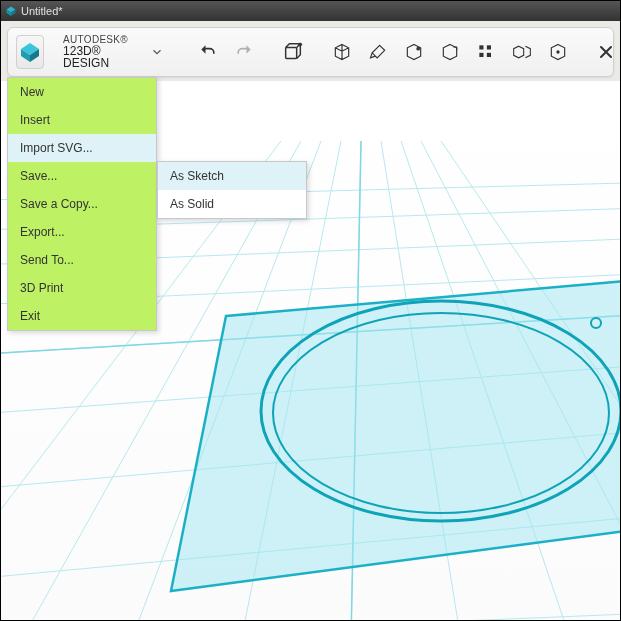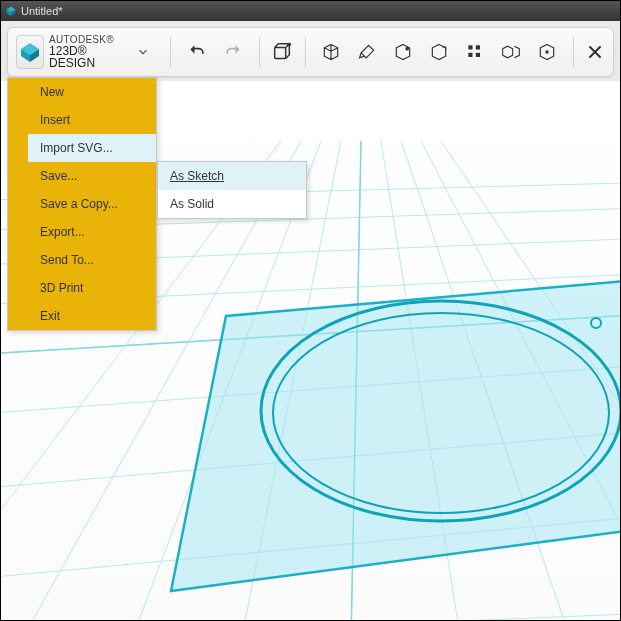--- a/index.html
+++ b/index.html
@@ -2,38 +2,38 @@
 <html><head>
 <meta charset="utf-8">
 <style>
   * { box-sizing: border-box; margin: 0; padding: 0; font-family: "Segoe UI", Arial, sans-serif; }
   body { width: 621px; height: 621px; overflow: hidden; background: #fff; }
   .window { width: 621px; height: 621px; border: 1px solid #000; background: #fff; display: flex; flex-direction: column; }
   .titlebar { height: 20px; background: linear-gradient(#555, #333); color: #e0e0e0; display: flex; align-items: center; font-size: 11px; padding-left: 4px; gap: 4px; }
   .titlebar-icon { width: 12px; height: 12px; display: inline-flex; }
   .app-body { flex: 1; position: relative; background: #eceae6; overflow: hidden; }
   .toolbar { position: absolute; top: 6px; left: 6px; right: 6px; height: 50px; background: linear-gradient(#fafafa,#f0f0f0); border: 1px solid #d0d0d0; border-radius: 6px; display: flex; align-items: center; padding: 0 8px; gap: 6px; box-shadow: 0 1px 2px rgba(0,0,0,.08); }
-  .brand { display: flex; align-items: center; gap: 5px; padding-right: 10px; }
+  .brand { display: flex; align-items: center; gap: 19px; padding-right: 10px; }
   .brand-logo { width: 34px; height: 34px; background: linear-gradient(#f7f7f7,#e8e8e8); border:1px solid #d0d0d0; border-radius:4px; display:flex; align-items:center; justify-content:center; }
   .brand-text { display:flex; flex-direction:column; line-height:1; }
   .brand-text .top { font-size:10px; color:#444; letter-spacing:.3px; }
   .brand-text .bot { font-size:12px; color:#222; font-weight:300; }
   .brand-text .bot b { font-weight:400; }
   .tb-chevron { width:22px; height:22px; display:flex; align-items:center; justify-content:center; color:#555; }
   .tb-group { display:flex; align-items:center; gap:8px; }
   .tb-sep { width:1px; height:30px; background:#d0d0d0; margin:0 6px; }
   .tb-btn { width:28px; height:28px; display:flex; align-items:center; justify-content:center; color:#3a3a3a; cursor:pointer; border-radius:3px; }
   .tb-btn.big { width:32px; height:32px; }
   .tb-spacer-sm { width:16px; }
   .viewport { position:absolute; top:60px; left:0; right:0; bottom:0; background:#fff; overflow:hidden; }
-  .menu { position:absolute; top:56px; left:6px; width:150px; background:#eab308; border:1px solid #c8c8c8; box-shadow:2px 2px 5px rgba(0,0,0,.15);padding-left:20px; }
+  .menu { position:absolute; top:56px; left:6px; width:150px; background:#bef264; border:1px solid #c8c8c8; box-shadow:2px 2px 5px rgba(0,0,0,.15); }
   .menu-item { height:28px; display:flex; align-items:center; padding:0 12px; font-size:12px; color:#333; cursor:pointer; }
   .menu-item.hover { background:#dff2f7; }
   .submenu { position:absolute; top:140px; left:156px; width:150px; background:#fff; border:1px solid #c8c8c8; box-shadow:2px 2px 5px rgba(0,0,0,.15); }
-  .submenu .menu-item:first-child { background:#dff2f7;text-decoration:underline; }
+  .submenu .menu-item:first-child { background:#dff2f7; }
   svg { display:block; }
 </style>
 </head>
 <body>
 
 <div class="window">
   <div class="titlebar">
     <span class="titlebar-icon">
       <svg viewBox="0 0 24 24" width="12" height="12">
           <polygon points="12,3 21,9 12,15 3,9" fill="#2bb3c9"></polygon>

